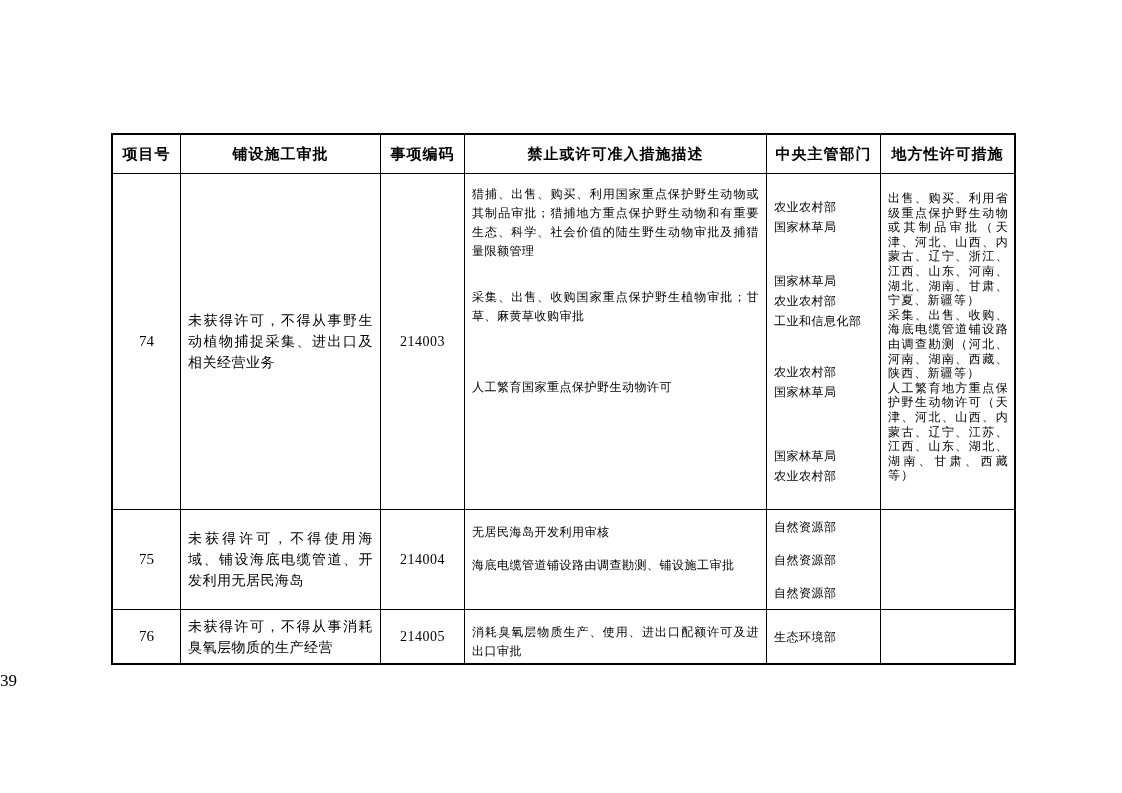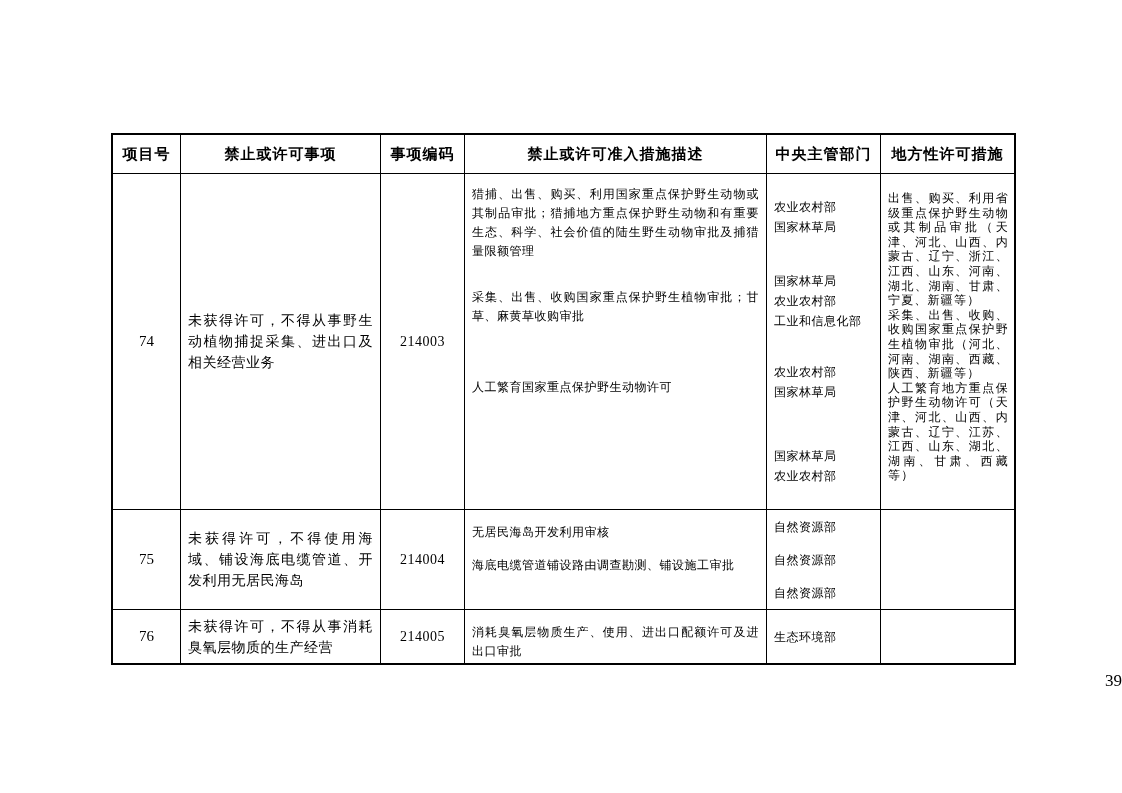--- a/index.html
+++ b/index.html
@@ -57,33 +57,33 @@
   .sub p { width:100%; }
 
   .measure-desc { font-size:12px; line-height:19px; letter-spacing:0.5px; text-align:justify;margin-top:11px; }
   .dept { font-size:12px; line-height:20px; letter-spacing:0.5px; white-space:pre-line; }
 
   .cell-local { padding:17px 5px 0 7px; }
   .local-para { font-size:12px; line-height:14.6px; letter-spacing:1.2px; text-align:justify; }
 
   .page-number {
     position:absolute; left:0; right:0; top:671px;
-    text-align:right; font-size:17px;
+    text-align:left; font-size:17px;
   }
 </style>
 </head>
 <body>
 
 <div class="page">
 
   <div class="doc-table">
 
     <div class="t-row t-head">
       <div class="t-cell">项目号</div>
-      <div class="t-cell">禁止或许可事项</div>
+      <div class="t-cell">铺设施工审批</div>
       <div class="t-cell">事项编码</div>
       <div class="t-cell">禁止或许可准入措施描述</div>
       <div class="t-cell">中央主管部门</div>
       <div class="t-cell">地方性许可措施</div>
     </div>
 
     <div class="t-row r74">
       <div class="t-cell cell-center cell-id">74</div>
       <div class="t-cell cell-item">
         <p>未获得许可，不得从事野生动植物捕捉采集、进出口及相关经营业务</p>
@@ -118,21 +118,21 @@
 国家林草局</p>
             </div>
           <div class="sub">
               <p class="dept">国家林草局
 农业农村部</p>
             </div>
         </div>
       </div>
       <div class="t-cell cell-local">
         <p class="local-para">出售、购买、利用省级重点保护野生动物或其制品审批（天津、河北、山西、内蒙古、辽宁、浙江、江西、山东、河南、湖北、湖南、甘肃、宁夏、新疆等）</p>
-        <p class="local-para">采集、出售、收购、收购国家重点保护野生植物审批（河北、河南、湖南、西藏、陕西、新疆等）</p>
+        <p class="local-para">采集、出售、收购、海底电缆管道铺设路由调查勘测（河北、河南、湖南、西藏、陕西、新疆等）</p>
         <p class="local-para">人工繁育地方重点保护野生动物许可（天津、河北、山西、内蒙古、辽宁、江苏、江西、山东、湖北、湖南、甘肃、西藏等）</p>
       </div>
     </div>
 
     <div class="t-row r75">
       <div class="t-cell cell-center cell-id">75</div>
       <div class="t-cell cell-item">
         <p>未获得许可，不得使用海域、铺设海底电缆管道、开发利用无居民海岛</p>
       </div>
       <div class="t-cell cell-center cell-code">214004</div>

